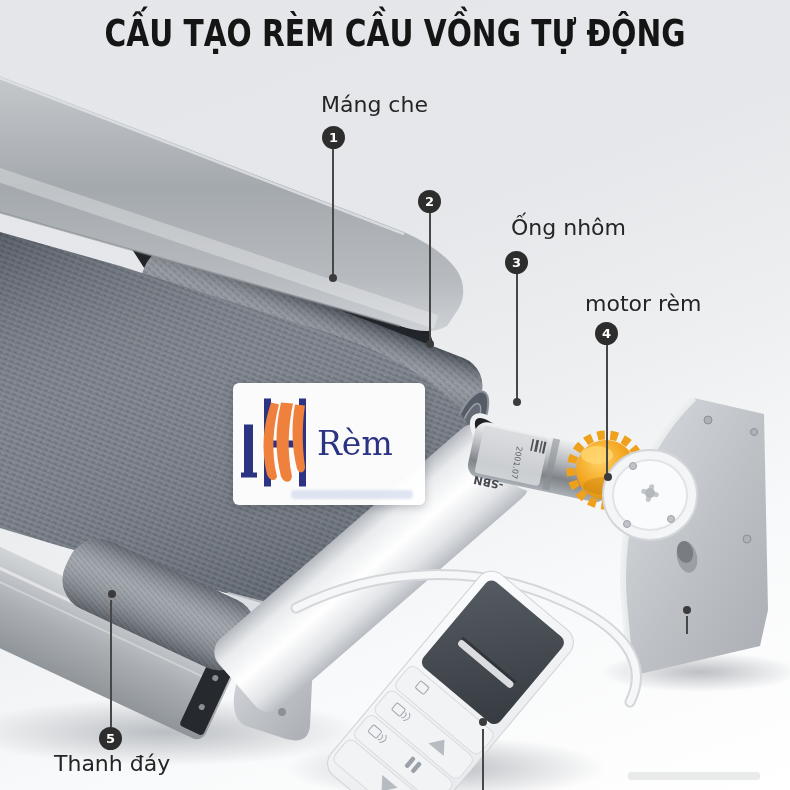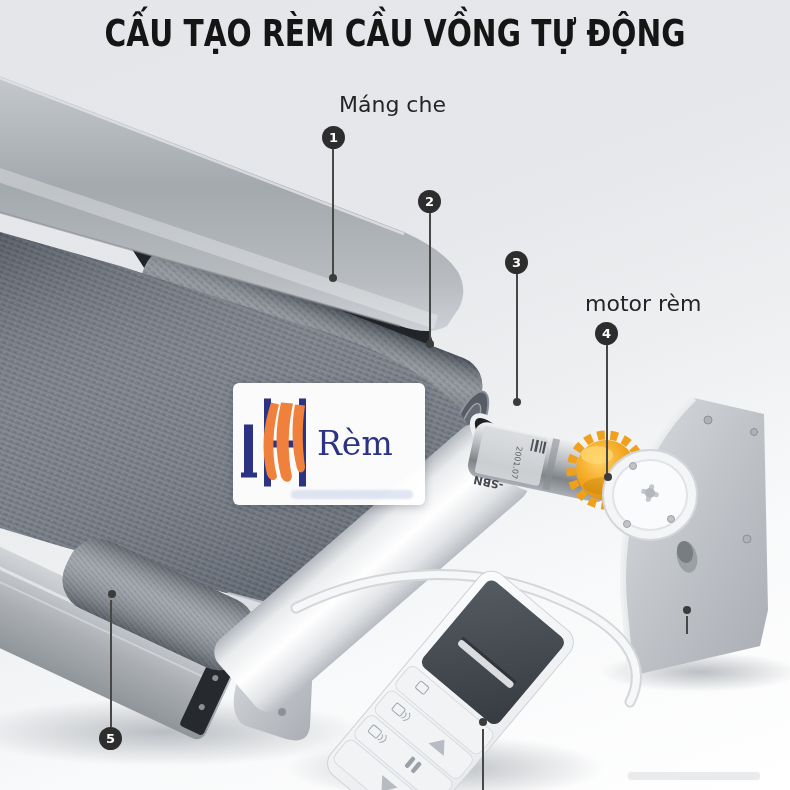--- a/index.html
+++ b/index.html
@@ -238,22 +238,24 @@
         </g>
         <path d="M 455,805 L 475,805 L 465,818 Z" fill="#b6bcc2"></path>
       </g>
     </g>
 
     <rect x="628" y="772" width="132" height="8" rx="3" fill="#c9ccd0" opacity=".4"></rect>
   </svg>
 
   <h1 class="title">CẤU TẠO RÈM CẦU VỒNG TỰ ĐỘNG</h1>
 
-  <div class="lbl" style="left:339px;top:92px">Máng che</div>
+  <div class="lbl" style="left:321px;top:92px">Máng che</div>
+  <div class="lbl" style="left:511px;top:215px">Ống nhôm</div>
   <div class="lbl" style="left:585px;top:291px">motor rèm</div>
+  <div class="lbl" style="left:54px;top:751px">Thanh đáy</div>
 
   <div class="c-circle" style="left:322px;top:126px">1</div>
   <div class="c-circle" style="left:418px;top:190px">2</div>
   <div class="c-circle" style="left:505px;top:251px">3</div>
   <div class="c-circle" style="left:595px;top:322px">4</div>
   <div class="c-circle" style="left:99px;top:727px">5</div>
 
   <div class="c-line" style="left:332px;top:149px;height:127px"></div>
   <div class="c-line" style="left:429px;top:213px;height:129px"></div>
   <div class="c-line" style="left:516px;top:274px;height:126px"></div>

